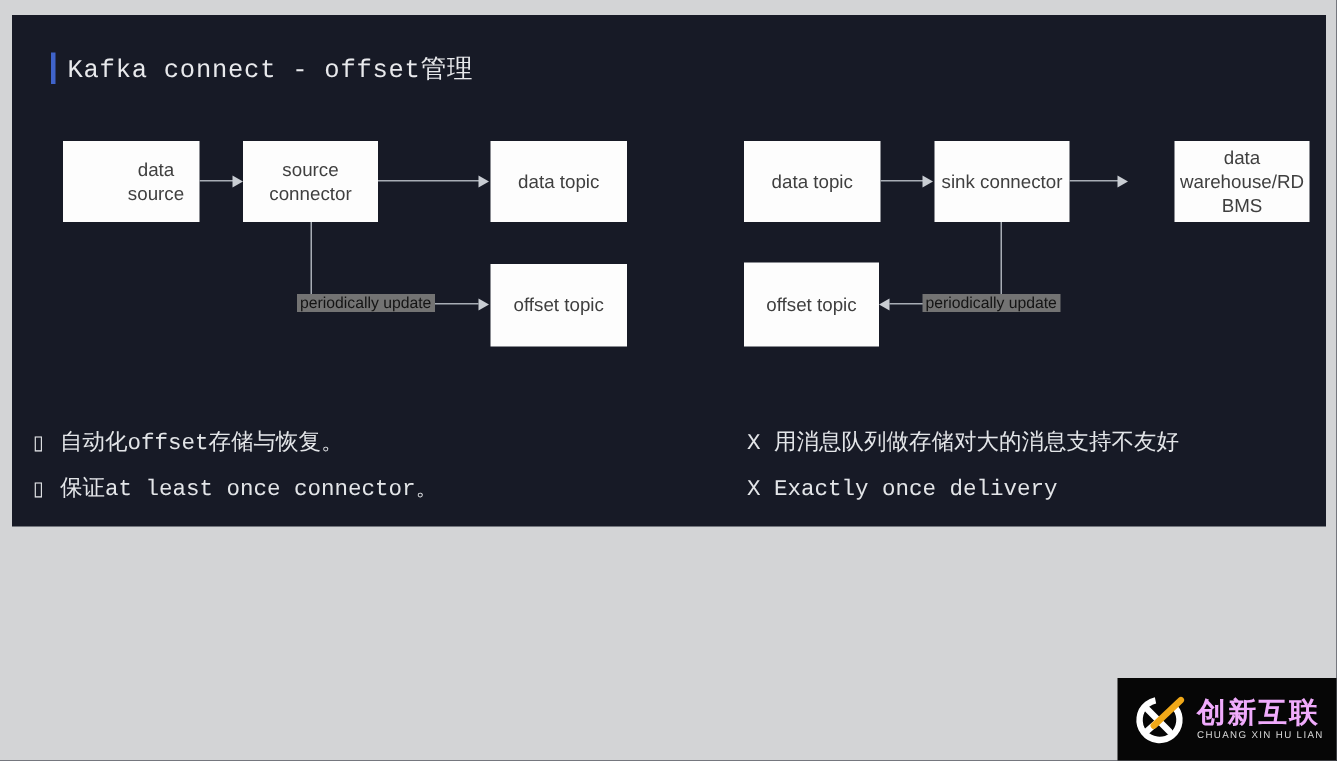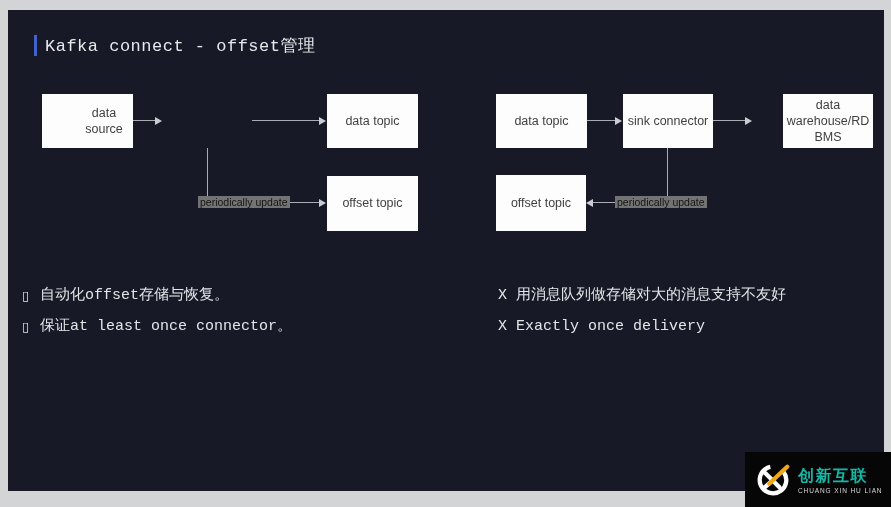--- a/index.html
+++ b/index.html
@@ -6,21 +6,21 @@
   html, body { width: 891px; height: 507px; }
   body {
     position: relative;
     background: #d3d4d6;
     font-family: "Liberation Sans", "DejaVu Sans", sans-serif;
     overflow: hidden;
   }
   .slide {
     position: absolute;
     left: 8px; top: 10px;
-    width: 876px; height: 481px;
+    width: 876px; height: 341px;
     background: #171a26;
   }
   
   .title-row {
     position: absolute; left: 26px; top: 24px;
     display: flex; align-items: center;
   }
   .title-bar {
     width: 3px; height: 21px;
     background: #3f63c9;
@@ -145,21 +145,21 @@
     position: absolute;
     left: 745px; top: 452px;
     width: 146px; height: 55px;
     background: #060606;
     display: flex; align-items: center;
     z-index: 5;
   }
   .watermark svg { display: block; margin-left: 9px; flex: 0 0 auto; }
   .wm-text { margin-left: 6px; }
   .wm-cn {
-    color: #14b8a6; font-size: 16px; font-weight: bold;
+    color: #f0abfc; font-size: 19px; font-weight: bold;
     letter-spacing: 1.5px; line-height: 21px;
     white-space: nowrap;
   }
   .wm-en {
     color: #d8d8d8; font-size: 6.5px; letter-spacing: 0.9px;
     line-height: 8px; margin-top: 1px;
     white-space: nowrap;
   }
 </style>
 </head>
@@ -167,20 +167,21 @@
 
 <div class="slide">
 
   <div class="title-row">
     <span class="title-bar"></span>
     <span class="title-text">Kafka connect - offset管理</span>
   </div>
 
 
   <div class="node" id="box-ds">data source</div>
+  <div class="node" id="box-sc">source connector</div>
   <div class="node" id="box-dt1">data topic</div>
   <div class="node" id="box-ot1">offset topic</div>
 
   <div class="hline" id="a1"></div>
   <span class="tri-right" id="a1h"></span>
   <div class="hline" id="a2"></div>
   <span class="tri-right" id="a2h"></span>
   <div class="vline" id="v1"></div>
   <div class="hline" id="a3"></div>
   <span class="tri-right" id="a3h"></span>

